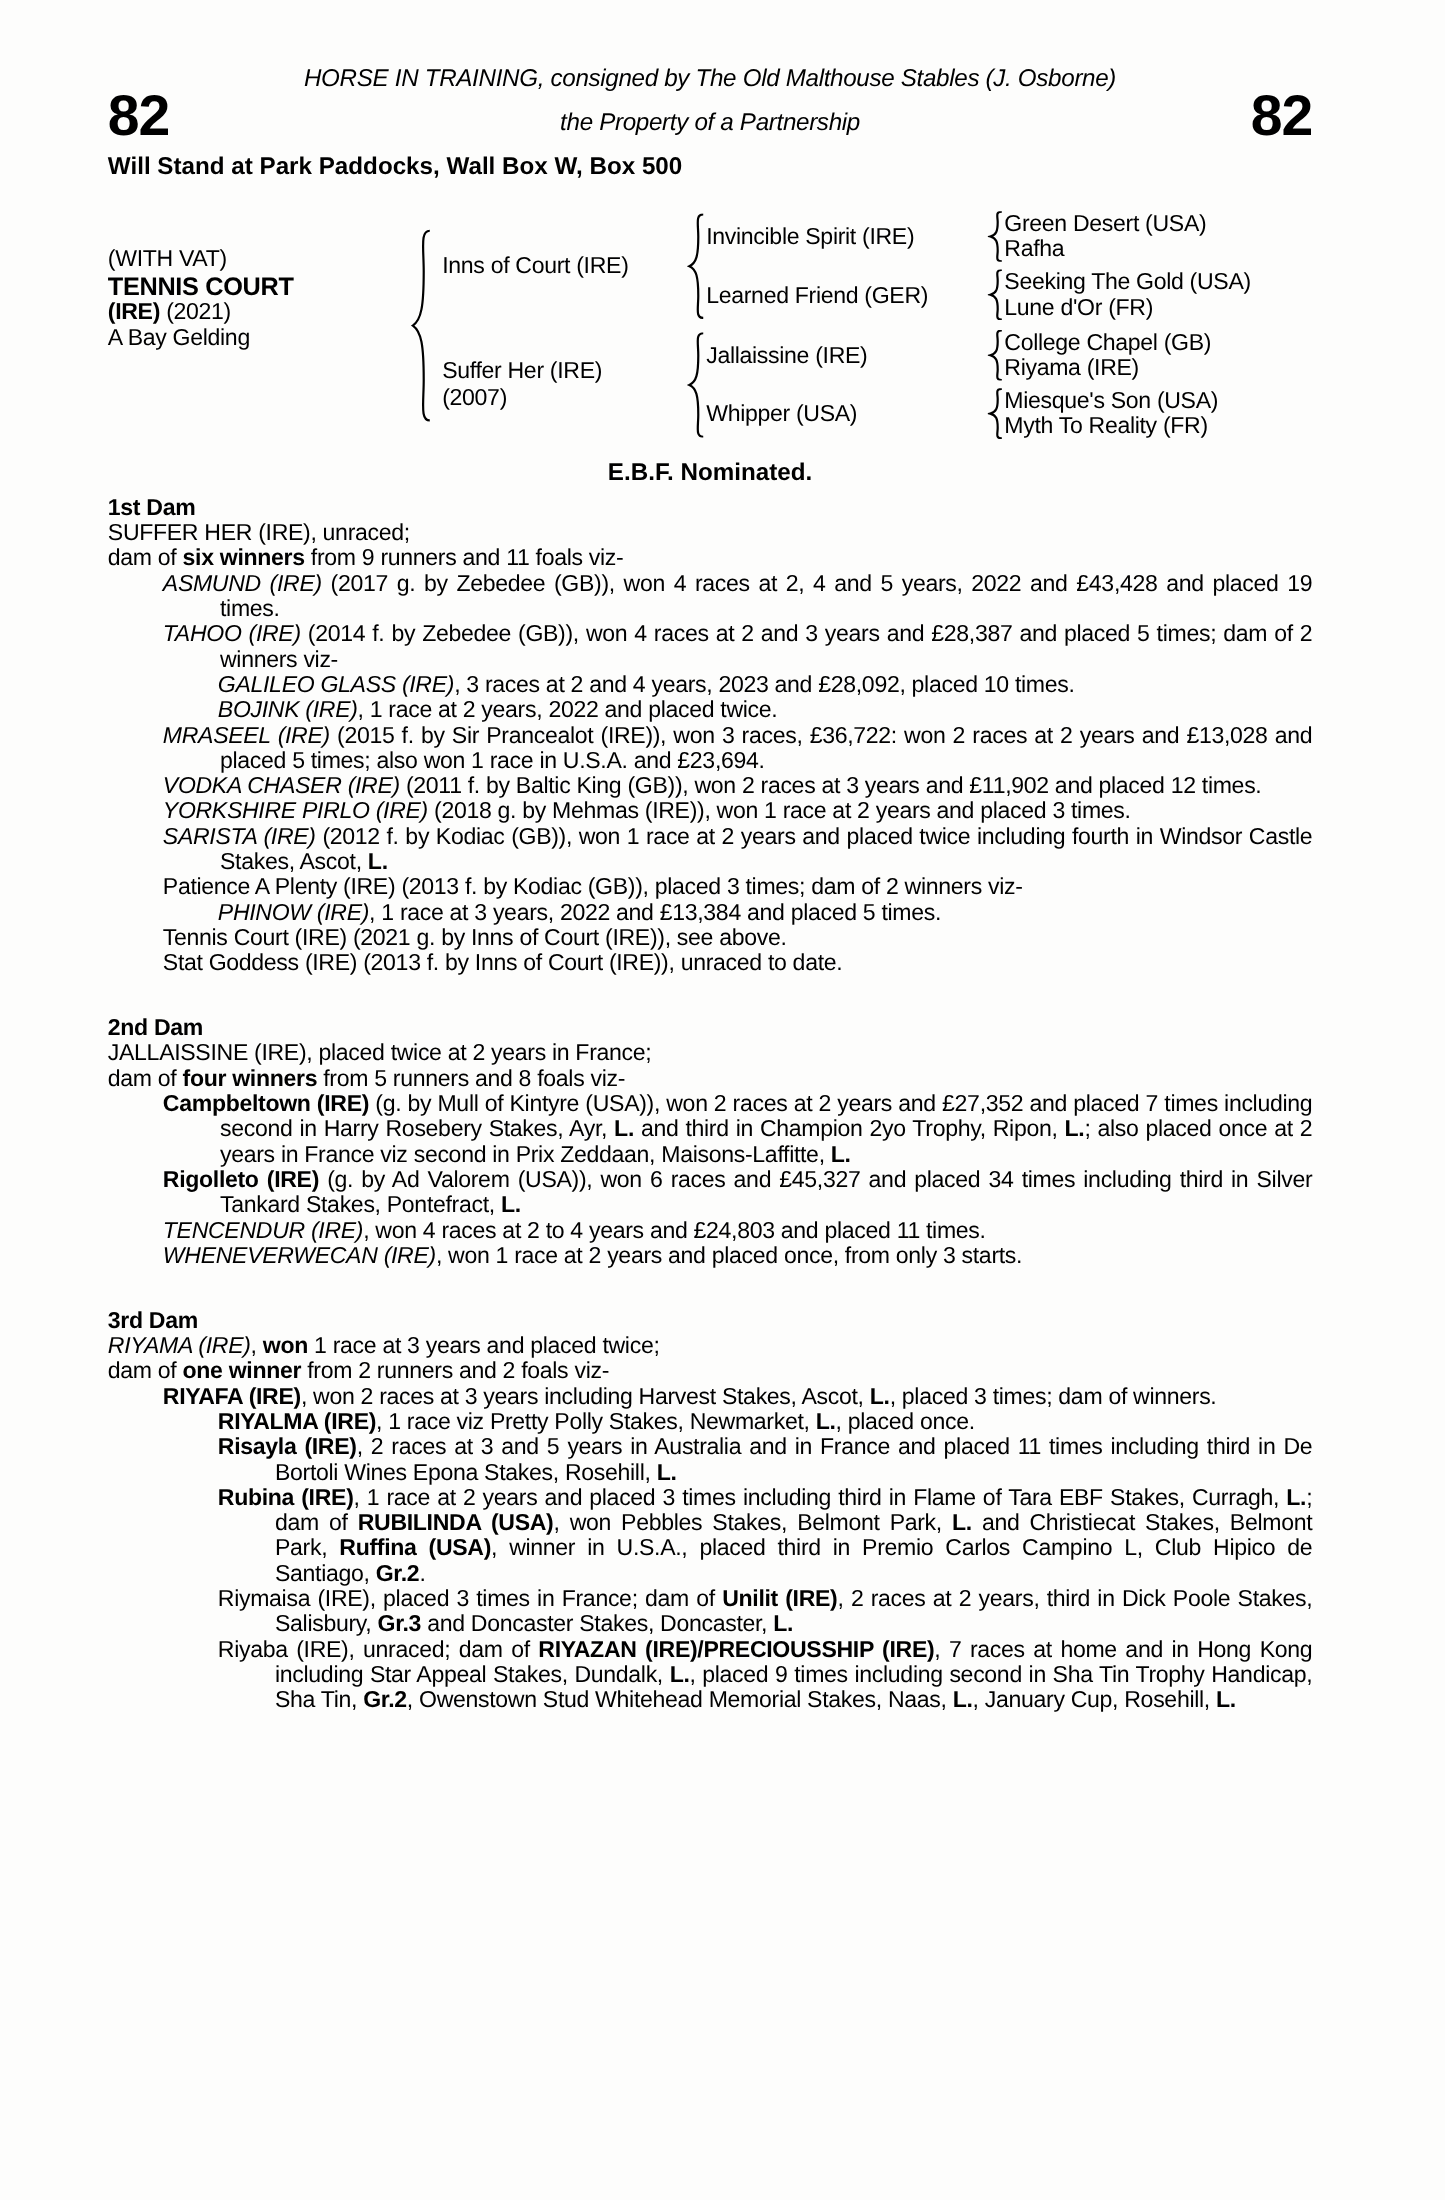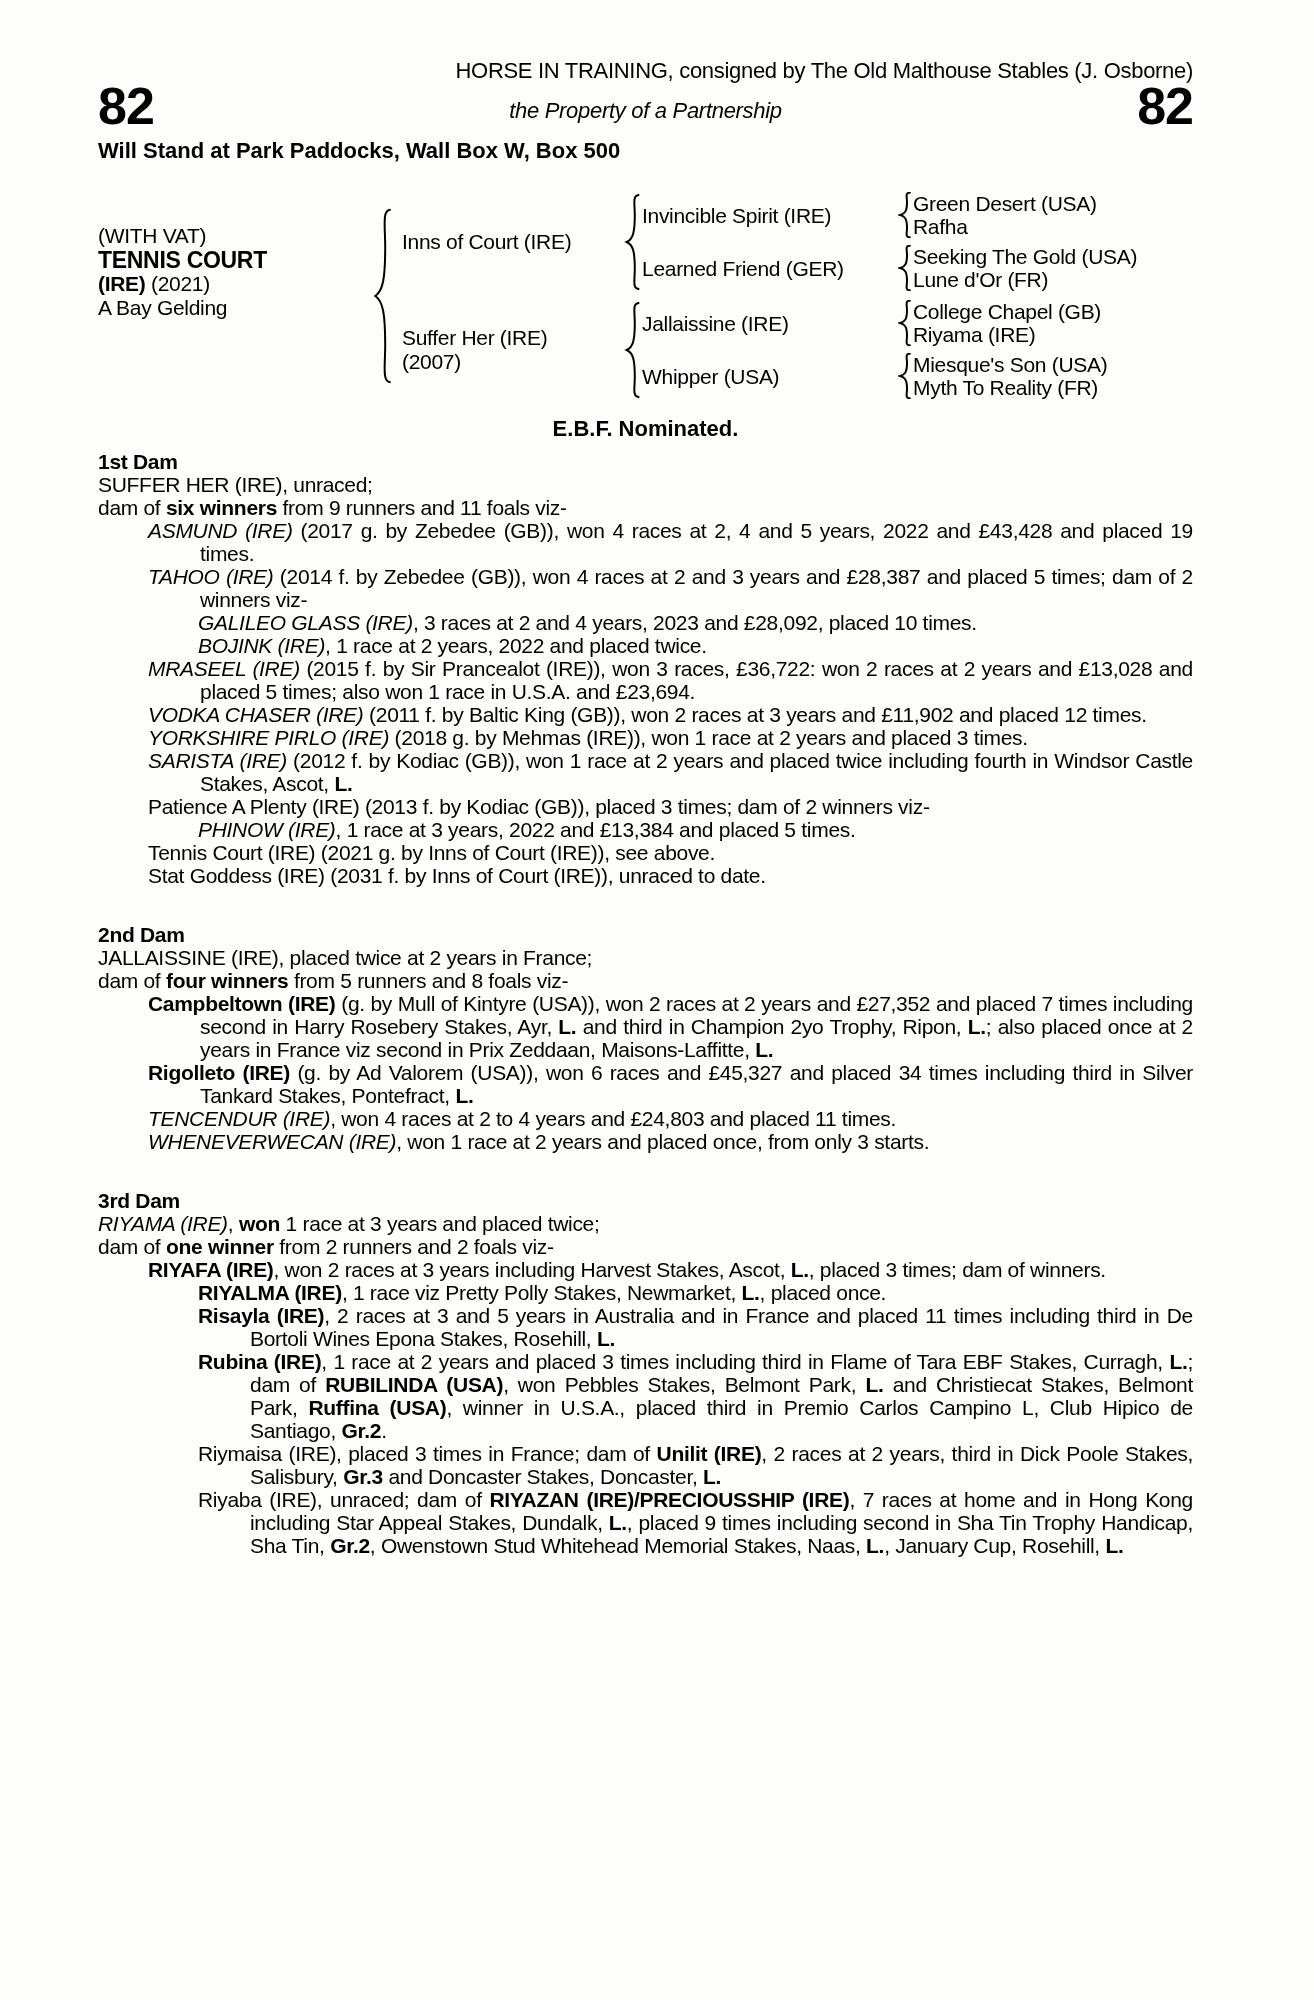--- a/index.html
+++ b/index.html
@@ -3,21 +3,21 @@
 <meta charset="utf-8">
 <style>
   html,body{margin:0;padding:0;background:#e8e8e8;}
   .page{
     position:relative;width:1314px;height:2000px;background:#fdfdfc;color:#000;
     box-sizing:border-box;padding:58px 121px 0 98px;overflow:hidden;
     font-family:"Liberation Sans",sans-serif;font-size:21px;line-height:23px;letter-spacing:-0.3px;
   }
   .b{font-weight:bold}
   .i{font-style:italic}
-  .hdr1{text-align:right;font-size:22px;line-height:26px}
+  .hdr1{text-align:center;font-style:italic;font-size:22px;line-height:26px}
   .hdr-row{display:flex;align-items:flex-end;margin-top:2px}
   .lot{font-weight:bold;font-size:52px;line-height:40px;letter-spacing:-1px}
   .prop{flex:1;text-align:center;font-style:italic;font-size:22px;line-height:26px;padding-bottom:2px}
   .stand{font-weight:bold;font-size:22px;line-height:26px;margin-top:12px;letter-spacing:0}
   .pedigree{display:flex;align-items:center;margin-top:28px}
   .subject{width:274px;align-self:flex-start;margin-top:32px;line-height:24px}
   .sname{font-weight:bold;font-size:23px}
   .tree{display:flex;flex-direction:column;row-gap:9px;margin-left:8px}
   .half{display:flex;align-items:center}
   .hname{width:218px;line-height:24px;margin-right:4px}
@@ -132,21 +132,21 @@
         <div class="para p1"><span class="i">TAHOO (IRE)</span><span> (2014 f. by Zebedee (GB)), won 4 races at 2 and 3 years and £28,387 and placed 5 times; dam of 2 winners viz-</span></div>
         <div class="para p2"><span class="i">GALILEO GLASS (IRE)</span><span>, 3 races at 2 and 4 years, 2023 and £28,092, placed 10 times.</span></div>
         <div class="para p2"><span class="i">BOJINK (IRE)</span><span>, 1 race at 2 years, 2022 and placed twice.</span></div>
         <div class="para p1"><span class="i">MRASEEL (IRE)</span><span> (2015 f. by Sir Prancealot (IRE)), won 3 races, £36,722: won 2 races at 2 years and £13,028 and placed 5 times; also won 1 race in U.S.A. and £23,694.</span></div>
         <div class="para p1"><span class="i">VODKA CHASER (IRE)</span><span> (2011 f. by Baltic King (GB)), won 2 races at 3 years and £11,902 and placed 12 times.</span></div>
         <div class="para p1"><span class="i">YORKSHIRE PIRLO (IRE)</span><span> (2018 g. by Mehmas (IRE)), won 1 race at 2 years and placed 3 times.</span></div>
         <div class="para p1"><span class="i">SARISTA (IRE)</span><span> (2012 f. by Kodiac (GB)), won 1 race at 2 years and placed twice including fourth in Windsor Castle Stakes, Ascot, </span><span class="b">L.</span></div>
         <div class="para p1"><span>Patience A Plenty (IRE) (2013 f. by Kodiac (GB)), placed 3 times; dam of 2 winners viz-</span></div>
         <div class="para p2"><span class="i">PHINOW (IRE)</span><span>, 1 race at 3 years, 2022 and £13,384 and placed 5 times.</span></div>
         <div class="para p1"><span>Tennis Court (IRE) (2021 g. by Inns of Court (IRE)), see above.</span></div>
-        <div class="para p1"><span>Stat Goddess (IRE) (2031 f. by Inns of Court (IRE)), unraced to date.</span></div>
+        <div class="para p1"><span>Stat Goddess (IRE) (2013 f. by Inns of Court (IRE)), unraced to date.</span></div>
       </div>
       <div>
         <div class="dam-h">2nd Dam</div>
         <div class="para p0"><span>JALLAISSINE (IRE), placed twice at 2 years in France;</span></div>
         <div class="para p0"><span>dam of </span><span class="b">four winners</span><span> from 5 runners and 8 foals viz-</span></div>
         <div class="para p1"><span class="b">Campbeltown (IRE)</span><span> (g. by Mull of Kintyre (USA)), won 2 races at 2 years and £27,352 and placed 7 times including second in Harry Rosebery Stakes, Ayr, </span><span class="b">L.</span><span> and third in Champion 2yo Trophy, Ripon, </span><span class="b">L.</span><span>; also placed once at 2 years in France viz second in Prix Zeddaan, Maisons-Laffitte, </span><span class="b">L.</span></div>
         <div class="para p1"><span class="b">Rigolleto (IRE)</span><span> (g. by Ad Valorem (USA)), won 6 races and £45,327 and placed 34 times including third in Silver Tankard Stakes, Pontefract, </span><span class="b">L.</span></div>
         <div class="para p1"><span class="i">TENCENDUR (IRE)</span><span>, won 4 races at 2 to 4 years and £24,803 and placed 11 times.</span></div>
         <div class="para p1"><span class="i">WHENEVERWECAN (IRE)</span><span>, won 1 race at 2 years and placed once, from only 3 starts.</span></div>
       </div>

